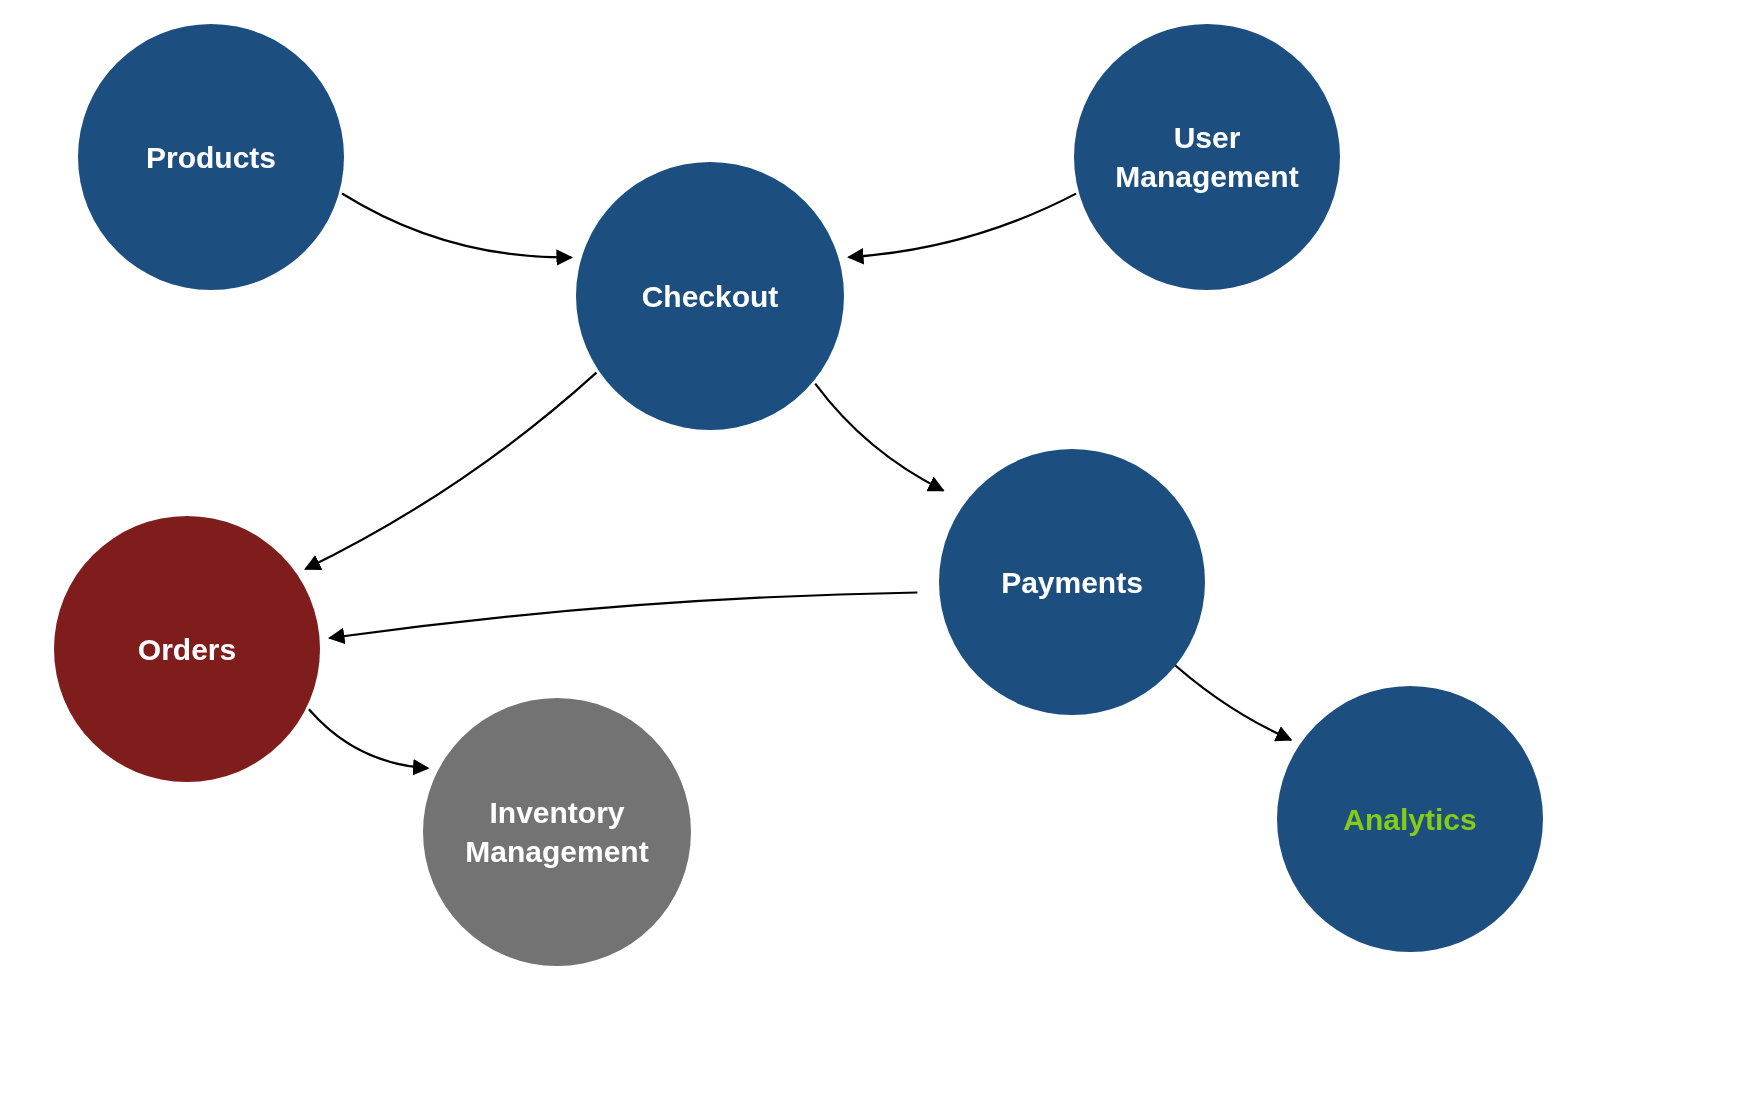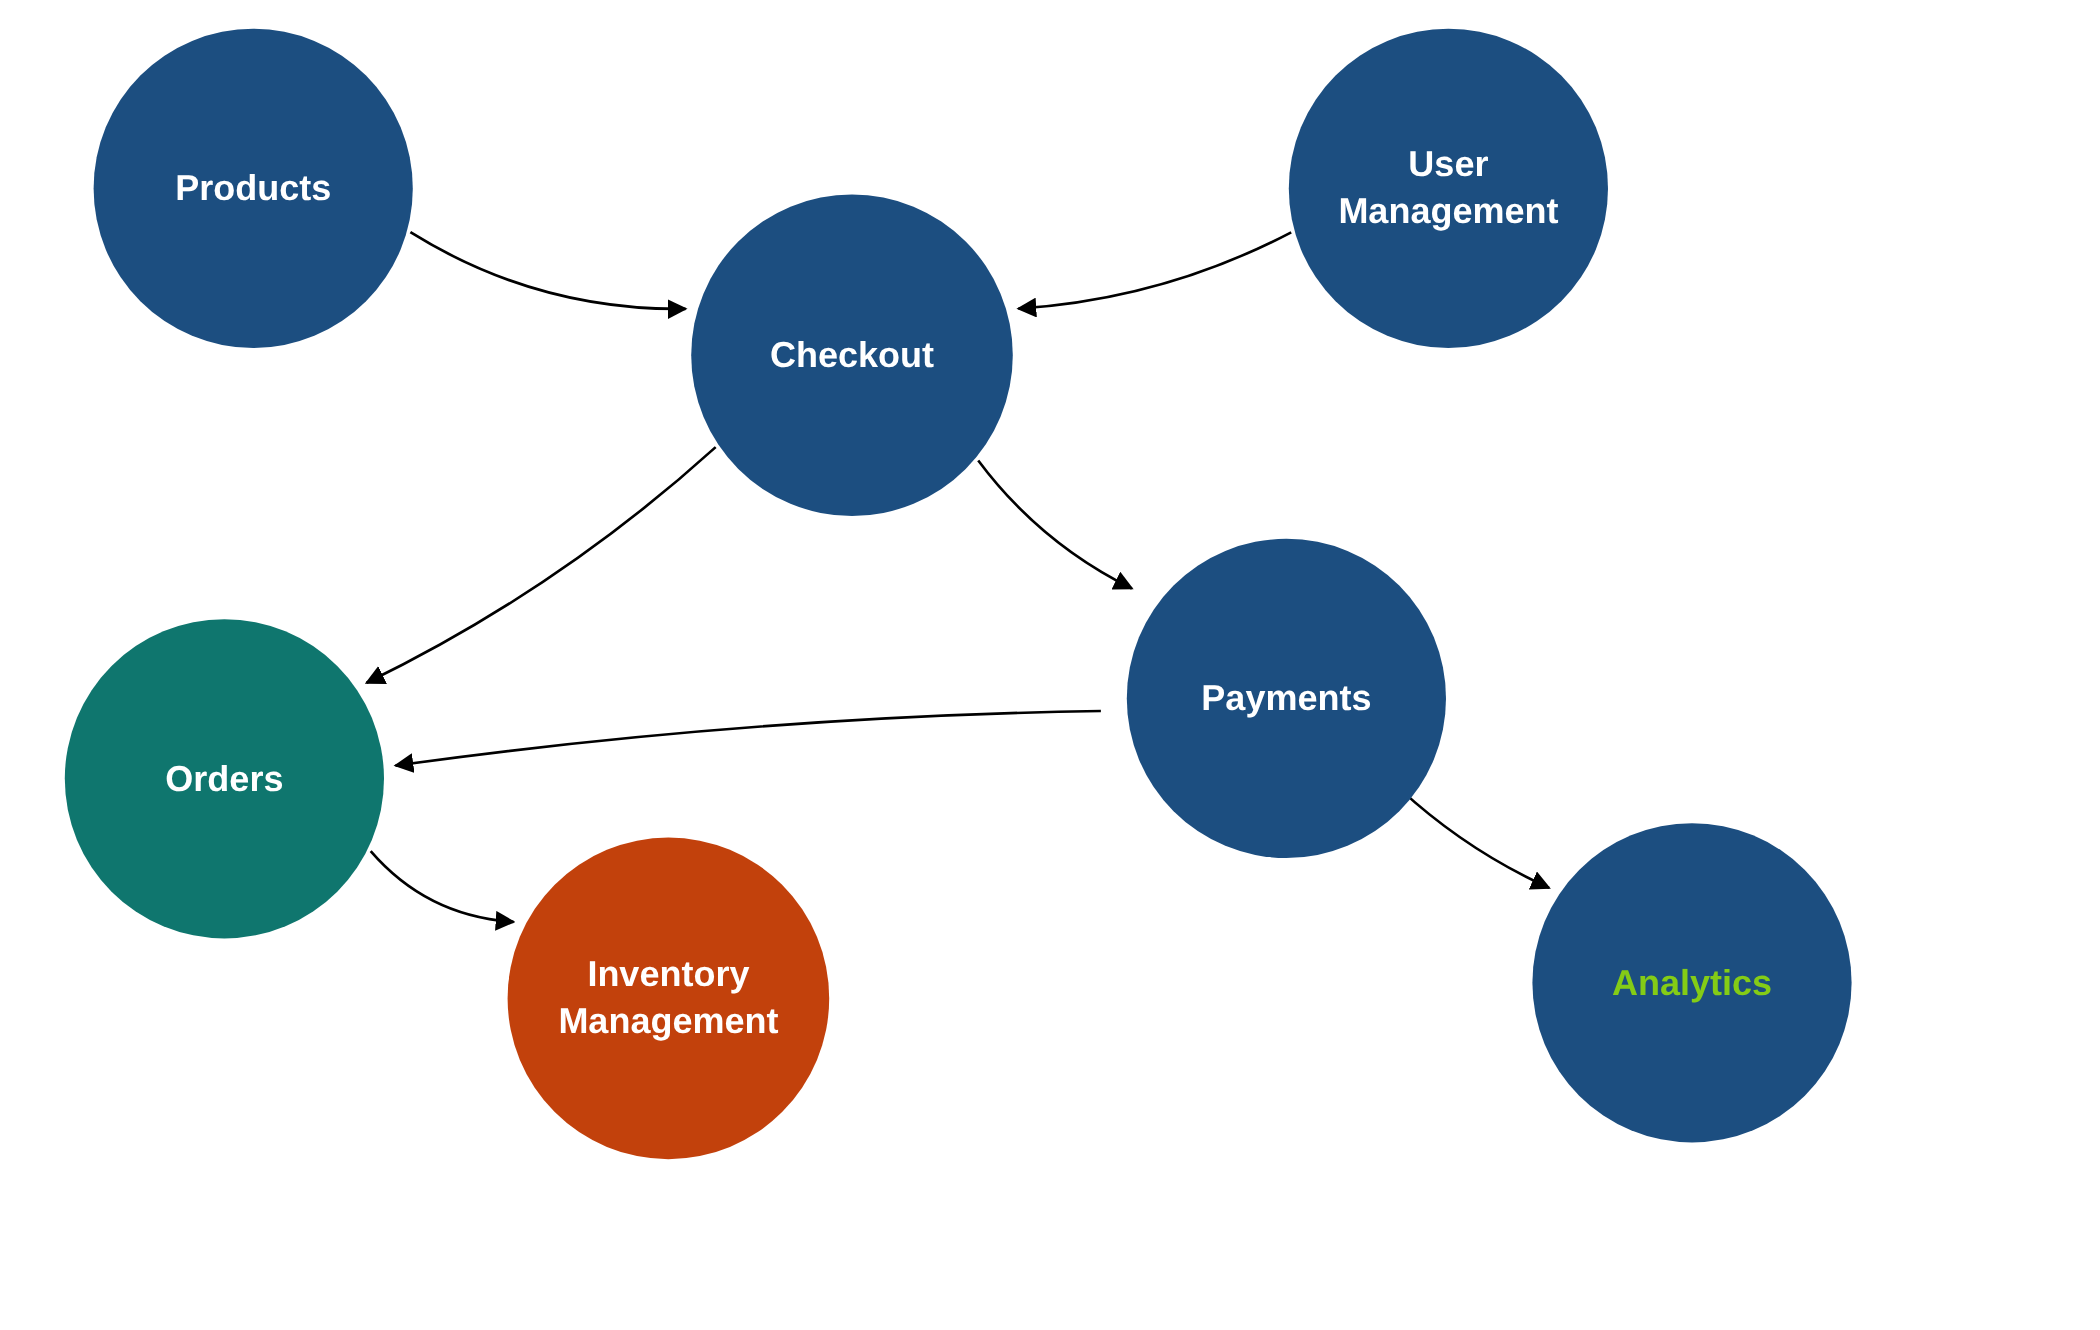--- a/index.html
+++ b/index.html
@@ -67,26 +67,26 @@
   <div id="node-layer">
       <div class="node" style="left: 78px; top: 24px; width: 266px; height: 266px; background: rgb(28, 78, 128);">
         <div class="node-label" style="color: rgb(255, 255, 255);">Products</div>
       </div>
       <div class="node" style="left: 1074px; top: 24px; width: 266px; height: 266px; background: rgb(28, 78, 128);">
         <div class="node-label" style="color: rgb(255, 255, 255);">User Management</div>
       </div>
       <div class="node" style="left: 576px; top: 162px; width: 268px; height: 268px; background: rgb(28, 78, 128);">
         <div class="node-label" style="color: rgb(255, 255, 255);">Checkout</div>
       </div>
-      <div class="node" style="left: 54px; top: 516px; width: 266px; height: 266px; background: #0f766e;">
+      <div class="node" style="left: 54px; top: 516px; width: 266px; height: 266px; background: #7f1d1d;">
         <div class="node-label" style="color: rgb(255, 255, 255);">Orders</div>
       </div>
       <div class="node" style="left: 939px; top: 449px; width: 266px; height: 266px; background: rgb(28, 78, 128);">
         <div class="node-label" style="color: rgb(255, 255, 255);">Payments</div>
       </div>
-      <div class="node" style="left: 423px; top: 698px; width: 268px; height: 268px; background: #c2410c;">
+      <div class="node" style="left: 423px; top: 698px; width: 268px; height: 268px; background: #737373;">
         <div class="node-label" style="color: rgb(255, 255, 255);">Inventory Management</div>
       </div>
       <div class="node" style="left: 1277px; top: 686px; width: 266px; height: 266px; background: rgb(28, 78, 128);">
         <div class="node-label" style="color: #84cc16;">Analytics</div>
       </div>
     </div>
 </div>
 
 </body></html>

